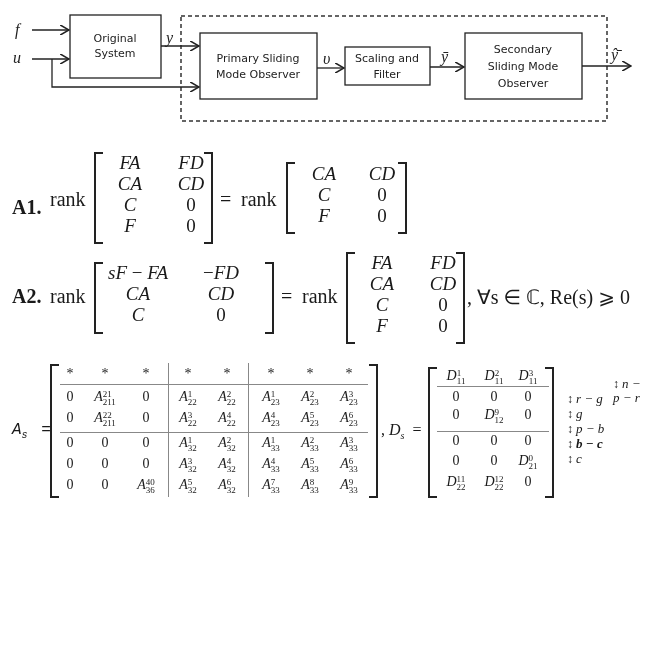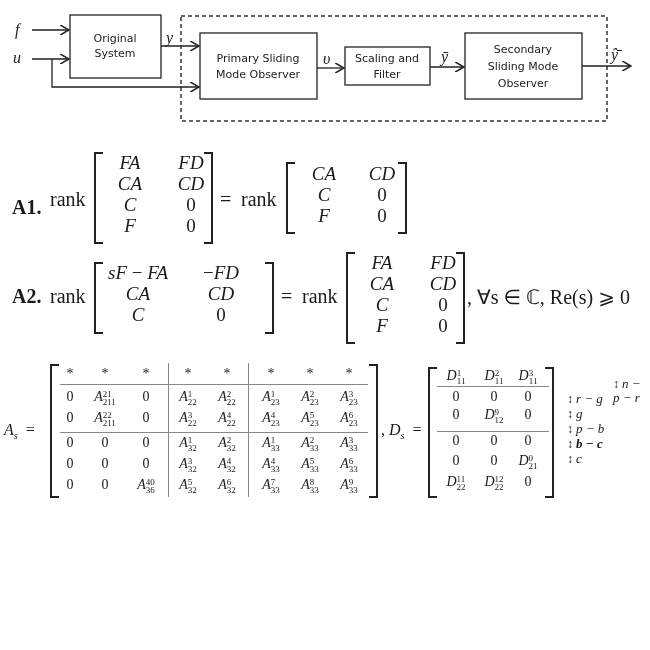--- a/index.html
+++ b/index.html
@@ -129,21 +129,21 @@
       <div class="cell" style="left: 347px; top: 295px; width: 70px;"><span class="mi">C</span></div>
       <div class="cell" style="left: 408px; top: 295px; width: 70px;"><span>0</span></div>
       <div class="cell" style="left: 347px; top: 316px; width: 70px;"><span class="mi">F</span></div>
       <div class="cell" style="left: 408px; top: 316px; width: 70px;"><span>0</span></div>
     </div>
   <div class="bracket r" style="left:456px;top:252px;height:88px;"></div>
   <span class="abs" style="left:467px;top:285px;font-size:20px;">, ∀s ∈ ℂ, Re(s) ⩾ 0</span>
 </div>
 
 <div>
-  <span class="abs" style="left:4px;top:421px;font-size:16px;">
+  <span class="abs" style="left:12px;top:421px;font-size:16px;font-family:Liberation Mono, monospace;">
     <span class="mi">A</span><sub class="mi" style="font-size:10px">s</sub>
     <span style="margin-left:4px">=</span>
   </span>
   <div class="bracket l" style="left:50px;top:364px;height:130px;"></div>
   <div id="As-grid">
       <div class="mcell" style="left: 50px; top: 366px;">*</div>
       <div class="mcell" style="left: 85px; top: 366px;">*</div>
       <div class="mcell" style="left: 126px; top: 366px;">*</div>
       <div class="mcell" style="left: 168px; top: 366px;">*</div>
       <div class="mcell" style="left: 207px; top: 366px;">*</div>

